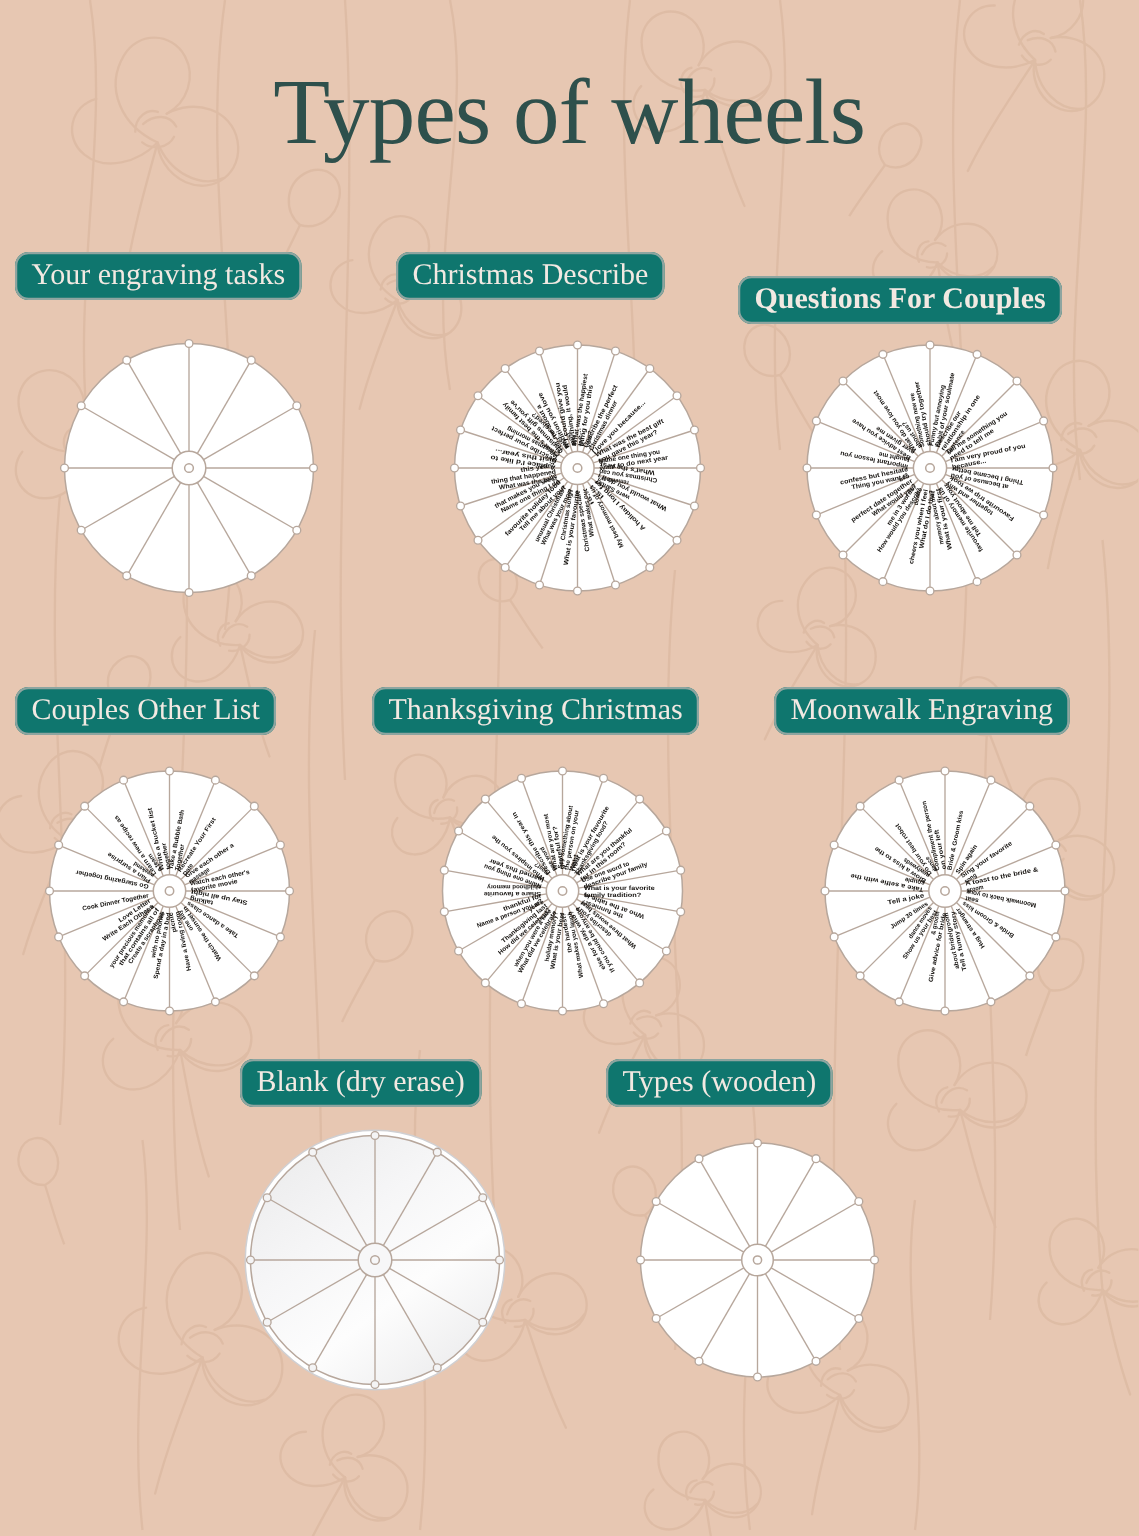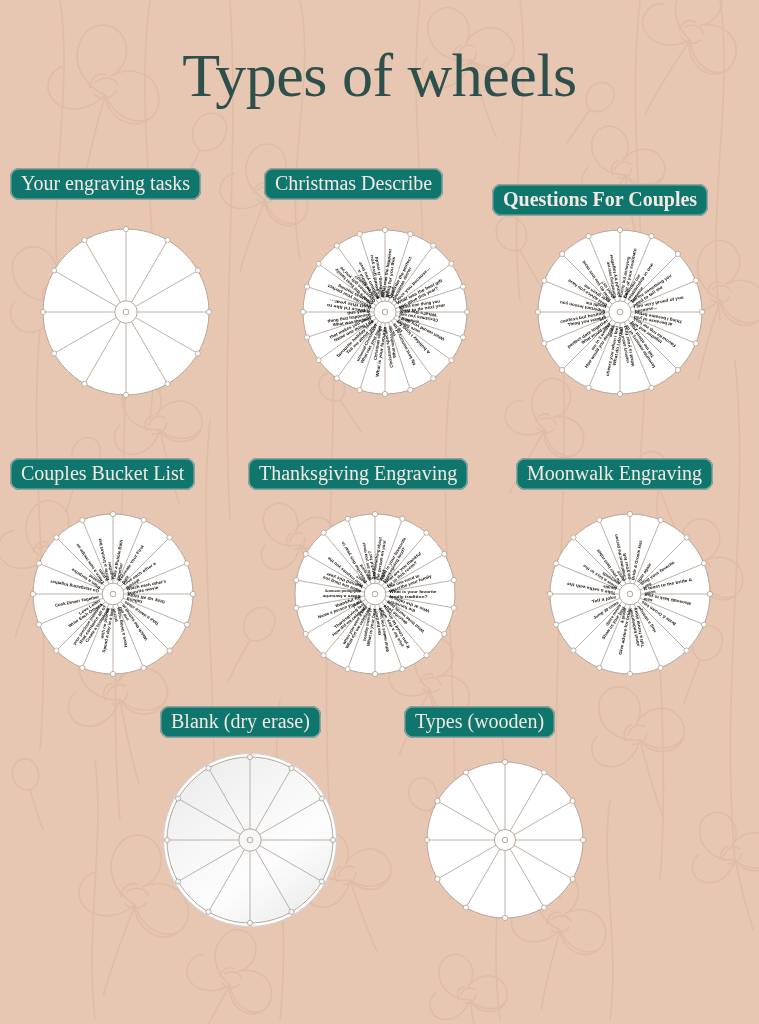--- a/index.html
+++ b/index.html
@@ -620,21 +620,21 @@
             </g>
           </g>
           <g>
             <g transform="translate(96,96) rotate(258.75)">
               <text x="14.57" y="-0.8528" text-anchor="start" font-size="4.264" class="seg-text" textLength="36.84096" lengthAdjust="spacingAndGlyphs">Something new we</text>
               <text x="14.57" y="3.75232" text-anchor="start" font-size="4.264" class="seg-text" textLength="43.74864000000001" lengthAdjust="spacingAndGlyphs">should try together</text>
             </g>
           </g>
         </svg>
       </div>
-      <div class="pill-wrap" style="left: 10px; top: 458px;"><span class="pill">Couples Bucket List</span></div>
+      <div class="pill-wrap" style="left: 10px; top: 458px;"><span class="pill">Couples Other List</span></div>
       <div class="wheel" style="left: 19px; top: 500px;">
         <svg width="188" height="188" viewBox="0 0 188 188">
           <circle cx="94" cy="94" r="80" fill="#ffffff" stroke="#b7a79c" stroke-width="1"></circle>
           <line x1="94" y1="83.2" x2="94" y2="14" stroke="#b7a79c" stroke-width="0.9"></line>
           <circle cx="94" cy="14" r="2.6" fill="#ffffff" stroke="#b7a79c" stroke-width="0.9"></circle>
           <line x1="98.13298106954296" y1="84.0221010488781" x2="124.61467458920718" y2="20.089637399097057" stroke="#b7a79c" stroke-width="0.9"></line>
           <circle cx="124.61467458920718" cy="20.089637399097057" r="2.6" fill="#ffffff" stroke="#b7a79c" stroke-width="0.9"></circle>
           <line x1="101.63675323681471" y1="86.36324676318529" x2="150.5685424949238" y2="37.4314575050762" stroke="#b7a79c" stroke-width="0.9"></line>
           <circle cx="150.5685424949238" cy="37.4314575050762" r="2.6" fill="#ffffff" stroke="#b7a79c" stroke-width="0.9"></circle>
           <line x1="103.9778989511219" y1="89.86701893045704" x2="167.91036260090294" y2="63.38532541079282" stroke="#b7a79c" stroke-width="0.9"></line>
@@ -754,21 +754,21 @@
             </g>
           </g>
           <g>
             <g transform="translate(94,94) rotate(258.75)">
               <text x="14.3" y="-0.8320000000000003" text-anchor="start" font-size="4.16" class="seg-text" textLength="42.6816" lengthAdjust="spacingAndGlyphs">Write a bucket list</text>
               <text x="14.3" y="3.6608000000000005" text-anchor="start" font-size="4.16" class="seg-text" textLength="17.971200000000003" lengthAdjust="spacingAndGlyphs">together</text>
             </g>
           </g>
         </svg>
       </div>
-      <div class="pill-wrap" style="left: 248px; top: 458px;"><span class="pill">Thanksgiving Engraving</span></div>
+      <div class="pill-wrap" style="left: 248px; top: 458px;"><span class="pill">Thanksgiving Christmas</span></div>
       <div class="wheel" style="left: 281px; top: 500px;">
         <svg width="188" height="188" viewBox="0 0 188 188">
           <circle cx="94" cy="94" r="80" fill="#ffffff" stroke="#b7a79c" stroke-width="1"></circle>
           <line x1="94" y1="83.2" x2="94" y2="14" stroke="#b7a79c" stroke-width="0.9"></line>
           <circle cx="94" cy="14" r="2.6" fill="#ffffff" stroke="#b7a79c" stroke-width="0.9"></circle>
           <line x1="97.69381754791722" y1="83.85131969551219" x2="121.3616114660535" y2="18.824590337127333" stroke="#b7a79c" stroke-width="0.9"></line>
           <circle cx="121.3616114660535" cy="18.824590337127333" r="2.6" fill="#ffffff" stroke="#b7a79c" stroke-width="0.9"></circle>
           <line x1="100.94210618461463" y1="85.72672001431503" x2="145.42300877492315" y2="32.71644455048176" stroke="#b7a79c" stroke-width="0.9"></line>
           <circle cx="145.42300877492315" cy="32.71644455048176" r="2.6" fill="#ffffff" stroke="#b7a79c" stroke-width="0.9"></circle>
           <line x1="103.35307436087194" y1="88.6" x2="163.2820323027551" y2="54.00000000000001" stroke="#b7a79c" stroke-width="0.9"></line>

